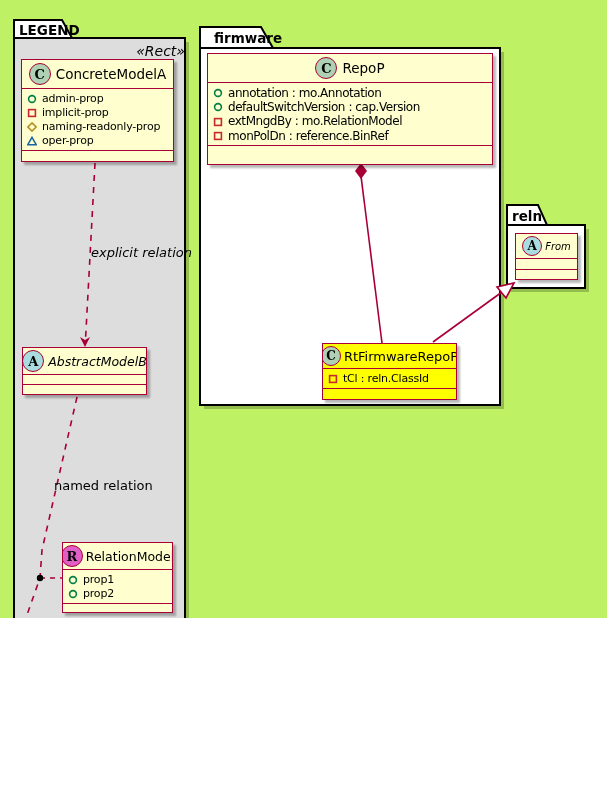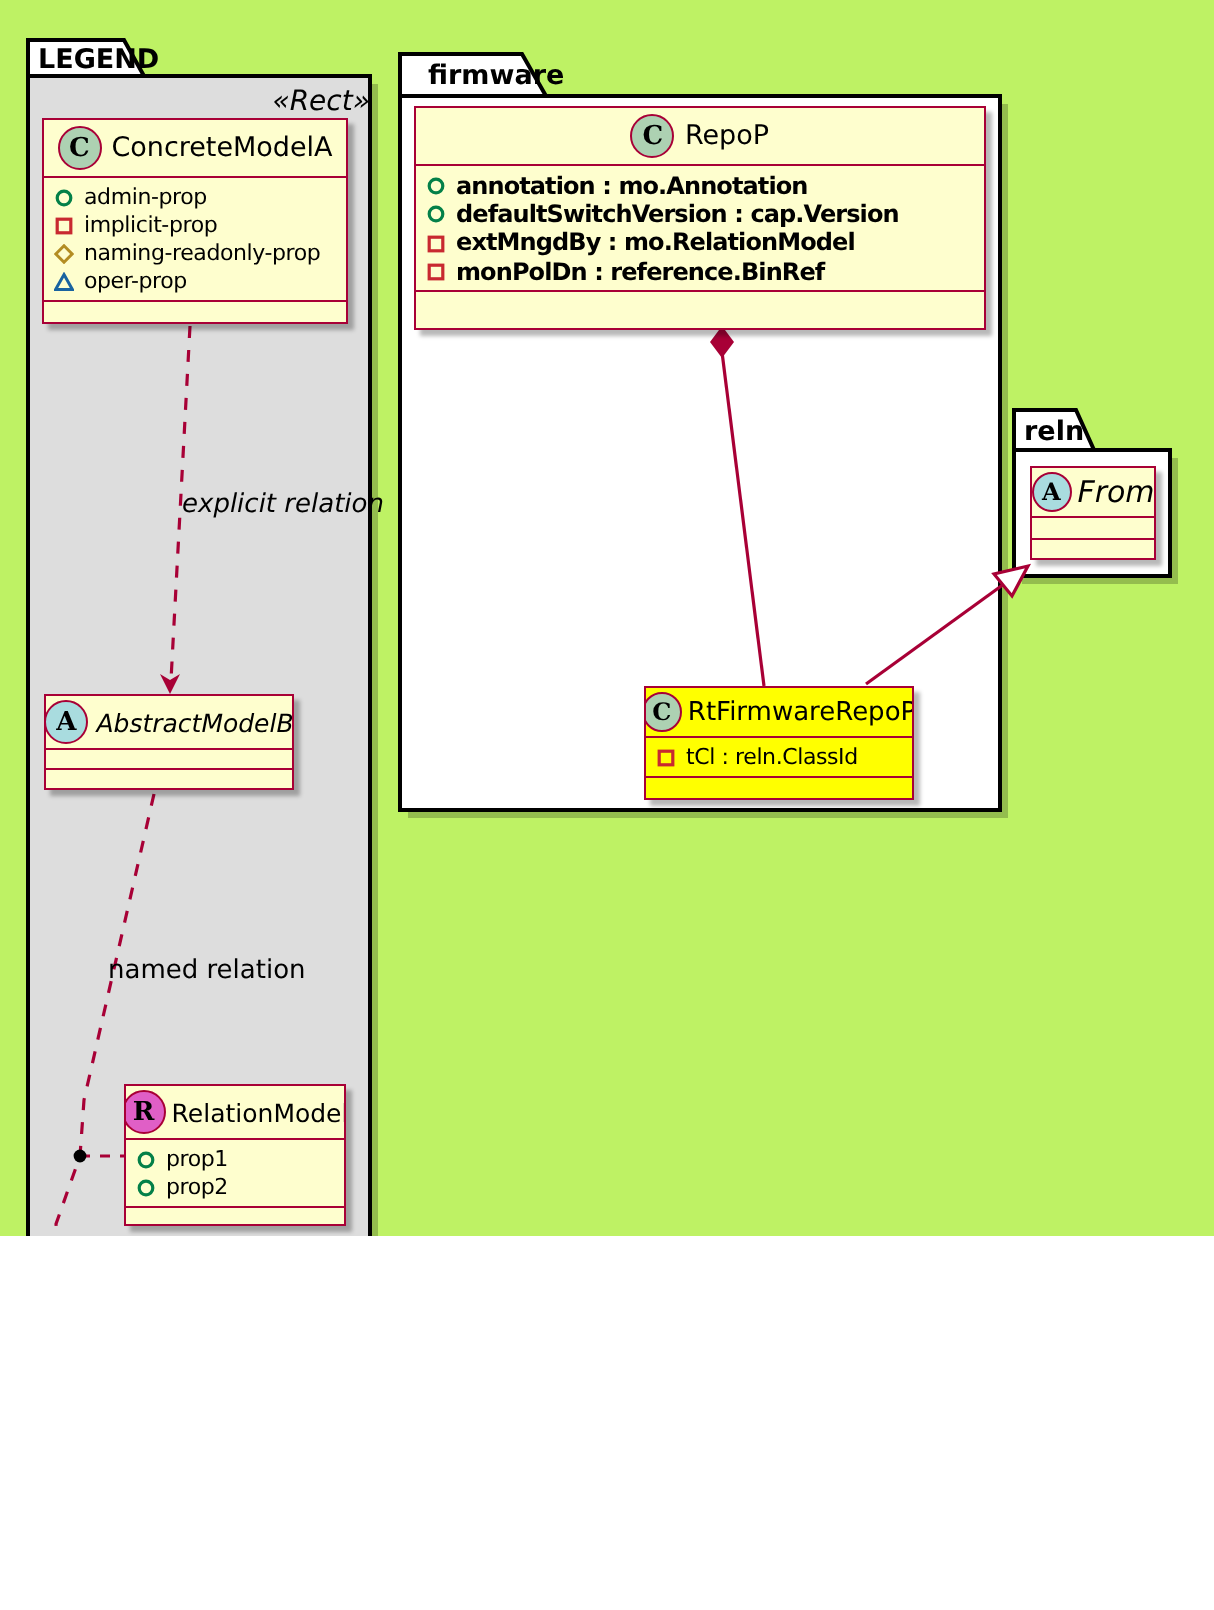--- a/index.html
+++ b/index.html
@@ -29,21 +29,21 @@
     border:1px solid #A80036;display:flex;align-items:center;justify-content:center;
     font-family:"DejaVu Serif",serif;font-weight:bold;font-size:13px;color:#000;
   }
   .spot.small{width:18px;height:18px;font-size:12px;}
   .spot-c{background:#ADD1B2;}
   .spot-a{background:#A9DCDF;}
   .spot-r{background:#E05FC6;}
   .attrs{flex:0 0 auto;border-top:1.5px solid #A80036;padding:3px 4px 2px 5px;}
   .attr-row{display:flex;align-items:center;gap:5px;white-space:nowrap;}
   .attr-row .txt{font-size:11px;line-height:14px;letter-spacing:-0.2px;}
-  .attrs.dense .txt{font-size:12px;line-height:14.2px;letter-spacing:-0.45px;font-weight:bold;}
+  .attrs.dense .txt{font-size:12px;line-height:14.2px;letter-spacing:-0.45px;}
   .attr-icon{flex:0 0 auto;width:10px;height:10px;display:block;}
   .methods{flex:1 1 auto;border-top:1.5px solid #A80036;min-height:6px;}
   .strip{flex:1 1 auto;border-top:1.5px solid #A80036;}
 </style>
 </head>
 <body>
 
 <div id="canvas">
 
   <svg id="wires" width="607" height="805">
@@ -204,19 +204,19 @@
       <div class="spot spot-c">C</div>
       <div class="cls-name" style="font-size:12.5px;">C</div>
     </div>
     <div class="strip"></div>
     <div class="strip"></div>
   </div>
 
   <div class="cls" style="left:515px;top:233px;width:63px;height:47px;">
     <div class="cls-title" style="padding:2px 2px;gap:3px;">
       <div class="spot spot-a small">A</div>
-      <div class="cls-name italic" style="font-size:15px;text-align:center;">From</div>
+      <div class="cls-name italic" style="font-size:10px;text-align:center;">From</div>
     </div>
     <div class="strip"></div>
     <div class="strip"></div>
   </div>
 
 </div>
 
 </body></html>

